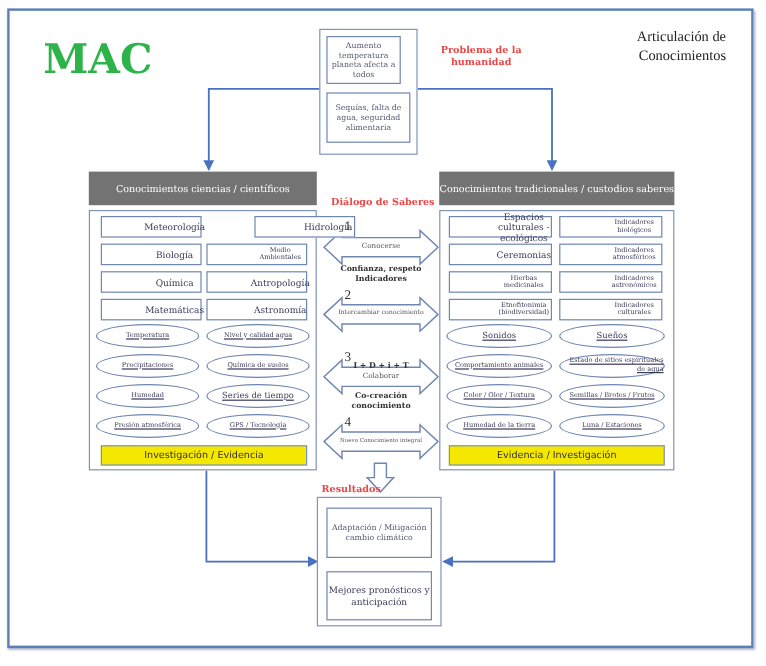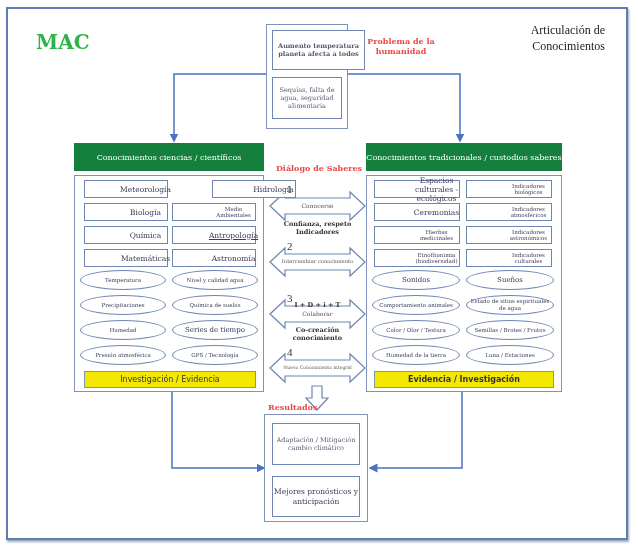--- a/index.html
+++ b/index.html
@@ -1,29 +1,29 @@
 <!DOCTYPE html>
 <html><head>
 <meta charset="utf-8">
 <style>
   html,body{margin:0;padding:0;background:#fff;}
   body{width:638px;height:555px;position:relative;overflow:hidden;font-family:"DejaVu Serif",serif;color:#3a3a5a;}
   .abs{position:absolute;box-sizing:border-box;}
   #outer{left:6px;top:7px;width:622px;height:533px;border:2px solid #5b7fb5;box-shadow:1px 2px 2px #9aa8c0;}
-  #mac{left:36px;top:30px;font-family:"DejaVu Serif",serif;font-weight:bold;font-size:20px;color:#2db34a;letter-spacing:0px;}
+  #mac{left:36px;top:30px;font-family:"DejaVu Serif",serif;font-weight:bold;font-size:34px;color:#2db34a;letter-spacing:0px;}
   #model-title{left:505px;top:22px;width:100px;text-align:right;font-size:12px;line-height:16px;color:#222;font-family:"Liberation Serif",serif;}
   .box{border:1.5px solid #6e86b2;background:#fff;display:flex;align-items:center;justify-content:center;text-align:center;}
   .red{color:#e84848;font-family:"DejaVu Serif",serif;font-weight:bold;}
   #problem-container{left:266px;top:24px;width:82px;height:105px;border:1px solid #7f93b8;background:#fff;}
   .small{font-size:6.5px;line-height:8px;color:#555a70;}
   .col{border:1px solid #7f93b8;background:#fff;}
-  .header{background:#15803d;color:#fff;font-size:8px;display:flex;align-items:center;justify-content:center;font-family:"DejaVu Serif",serif;}
+  .header{background:#737373;color:#fff;font-size:8px;display:flex;align-items:center;justify-content:center;font-family:"DejaVu Serif",serif;}
   .cell{font-size:7.5px;color:#3a3a5a;padding-left:39px;}
   .cell.tiny{font-size:5.5px;}
-  .ell{border:1.2px solid #6e86b2;border-radius:50%;background:#fff;display:flex;align-items:center;justify-content:center;text-align:center;font-size:5.5px;color:#3a3a5a;line-height:7px;}
+  .ell{border:1.2px solid #6e86b2;border-radius:50%;background:#fff;display:flex;align-items:center;justify-content:center;text-align:right;font-size:5.5px;color:#3a3a5a;line-height:7px;text-decoration:underline;}
   .ell.big{font-size:7px;}
   .yellow{background:#f5e800;border:1.5px solid #7f93b8;display:flex;align-items:center;justify-content:center;font-size:8px;color:#333;font-family:"DejaVu Sans",sans-serif;}
   .dtxt{font-size:6px;color:#555;text-align:center;}
   .dbold{font-size:6.5px;font-weight:bold;color:#333;text-align:center;line-height:8px;}
   .num{font-size:11px;color:#333;font-family:"Liberation Serif",serif;}
   svg.lines{position:absolute;left:0;top:0;}
 </style>
 </head>
 <body>
 
@@ -49,38 +49,38 @@
   </g>
 </svg>
 
 <div id="mac" class="abs">MAC</div>
 <div id="model-title" class="abs">
   <div>Articulación de</div>
   <div>Conocimientos</div>
 </div>
 
 <div id="problem-container" class="abs"></div>
-<div class="abs box small" style="left:272px;top:30px;width:93px;height:40px;font-weight:bold;">Aumento temperatura planeta afecta a todos</div>
+<div class="abs box small" style="left:272px;top:30px;width:62px;height:40px;">Aumento temperatura planeta afecta a todos</div>
 <div class="abs box small" style="left:272px;top:77px;width:70px;height:42px;">Sequías, falta de agua, seguridad alimentaria</div>
 <div class="abs red" style="left:366px;top:36px;width:70px;font-size:8px;line-height:10px;text-align:center;">
   <div>Problema de la</div>
   <div>humanidad</div>
 </div>
 
 <div class="abs red" style="left:274px;top:163px;width:90px;font-size:8px;text-align:center;">Diálogo de Saberes</div>
 
 <div class="abs header" style="left:74px;top:143px;width:190px;height:28px;">Conocimientos ciencias / científicos</div>
 <div class="abs col" style="left:74px;top:175px;width:190px;height:217px;"></div>
 <div id="left-grid">
     <div class="abs box cell" style="left: 84px; top: 180px; width: 84px; height: 18px;">Meteorología</div>
     <div class="abs box cell" style="left: 172px; top: 180px; width: 84px; height: 18px; margin-left: 40px;">Hidrología</div>
     <div class="abs box cell" style="left: 84px; top: 203px; width: 84px; height: 18px;">Biología</div>
     <div class="abs box cell tiny" style="left: 172px; top: 203px; width: 84px; height: 18px;">Medio Ambientales</div>
     <div class="abs box cell" style="left: 84px; top: 226px; width: 84px; height: 18px;">Química</div>
-    <div class="abs box cell" style="left: 172px; top: 226px; width: 84px; height: 18px; text-decoration: underline;">Antropología</div>
+    <div class="abs box cell" style="left: 172px; top: 226px; width: 84px; height: 18px;">Antropología</div>
     <div class="abs box cell" style="left: 84px; top: 249px; width: 84px; height: 18px;">Matemáticas</div>
     <div class="abs box cell" style="left: 172px; top: 249px; width: 84px; height: 18px;">Astronomía</div>
   </div>
 <div id="left-ells">
     <div class="abs ell" style="left: 80px; top: 270px; width: 86px; height: 20px;">Temperatura</div>
     <div class="abs ell" style="left: 172px; top: 270px; width: 86px; height: 20px;">Nivel y calidad agua</div>
     <div class="abs ell" style="left: 80px; top: 295px; width: 86px; height: 20px;">Precipitaciones</div>
     <div class="abs ell" style="left: 172px; top: 295px; width: 86px; height: 20px;">Química de suelos</div>
     <div class="abs ell" style="left: 80px; top: 320px; width: 86px; height: 20px;">Humedad</div>
     <div class="abs ell big" style="left: 172px; top: 320px; width: 86px; height: 20px;">Series de tiempo</div>
@@ -104,21 +104,21 @@
 <div id="right-ells">
     <div class="abs ell big" style="left: 372px; top: 270px; width: 88px; height: 20px;">Sonidos</div>
     <div class="abs ell big" style="left: 466px; top: 270px; width: 88px; height: 20px;">Sueños</div>
     <div class="abs ell" style="left: 372px; top: 295px; width: 88px; height: 20px;">Comportamiento animales</div>
     <div class="abs ell" style="left: 466px; top: 295px; width: 88px; height: 20px;">Estado de sitios espirituales de agua</div>
     <div class="abs ell" style="left: 372px; top: 320px; width: 88px; height: 20px;">Color / Olor / Textura</div>
     <div class="abs ell" style="left: 466px; top: 320px; width: 88px; height: 20px;">Semillas / Brotes / Frutos</div>
     <div class="abs ell" style="left: 372px; top: 345px; width: 88px; height: 20px;">Humedad de la tierra</div>
     <div class="abs ell" style="left: 466px; top: 345px; width: 88px; height: 20px;">Luna / Estaciones</div>
   </div>
-<div class="abs yellow" style="left:374px;top:371px;width:180px;height:17px;font-weight:bold;">Evidencia / Investigación</div>
+<div class="abs yellow" style="left:374px;top:371px;width:180px;height:17px;">Evidencia / Investigación</div>
 
 <div class="abs num" style="left:287px;top:183px;">1</div>
 <div class="abs dtxt" style="left:285px;top:202px;width:65px;">Conocerse</div>
 <div class="abs dbold" style="left:280px;top:220px;width:75px;">
   <div>Confianza, respeto</div>
   <div>Indicadores</div>
 </div>
 
 <div class="abs num" style="left:287px;top:240px;">2</div>
 <div class="abs dtxt" style="left:280px;top:258px;width:75px;font-size:5.2px;">Intercambiar conocimiento</div>

